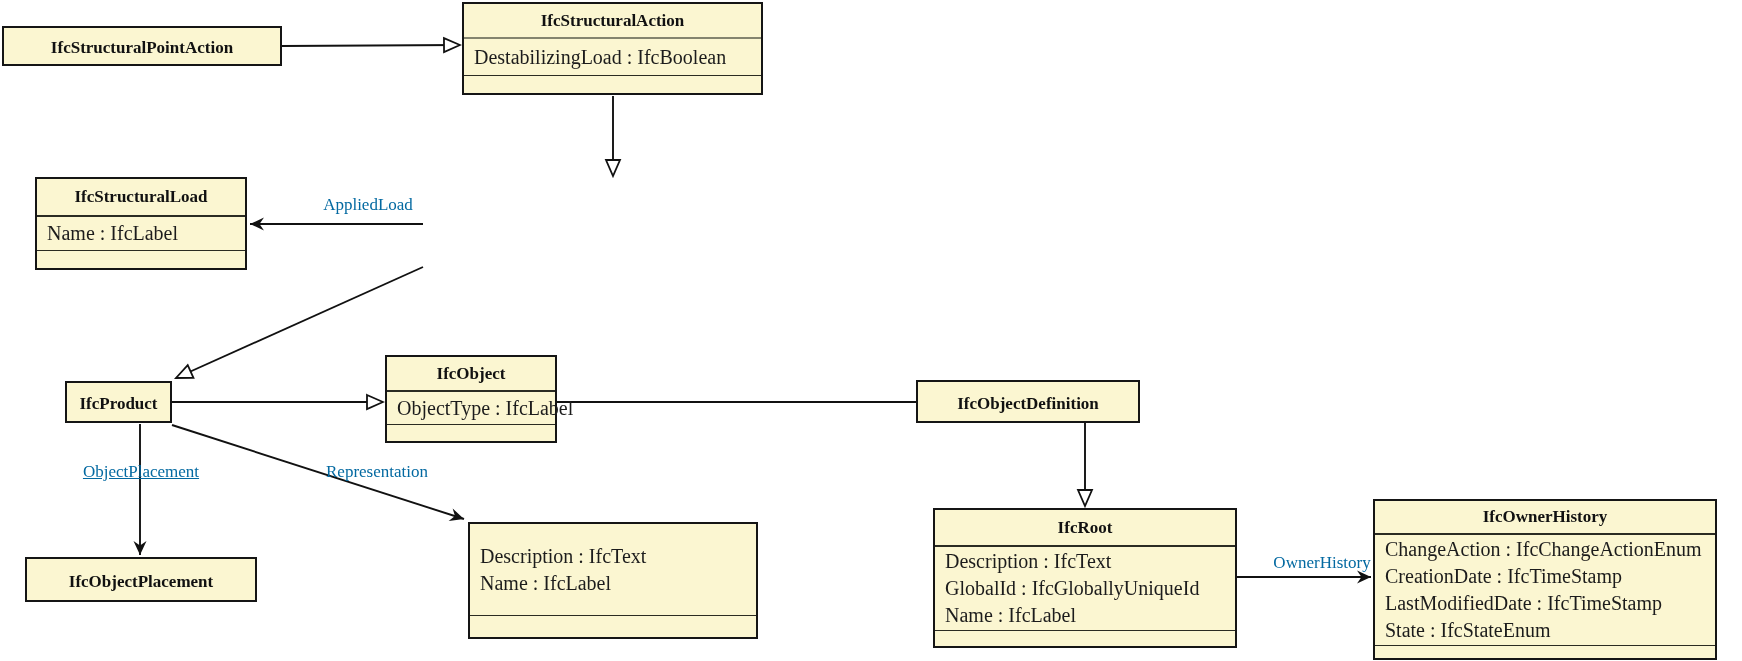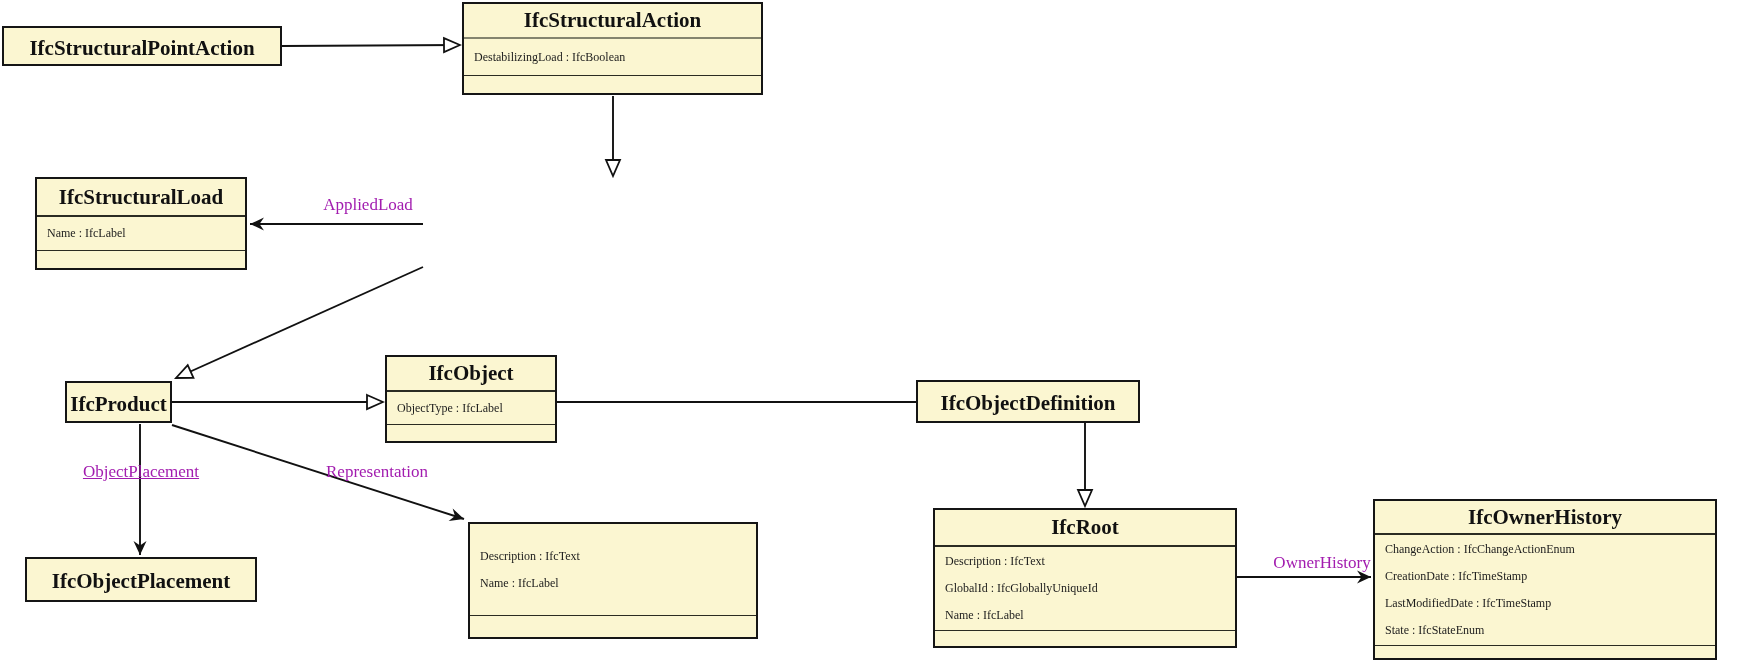--- a/index.html
+++ b/index.html
@@ -18,49 +18,49 @@
     background:#fbf6d1;
     border:2px solid #151515;
   }
   .uml-title {
     box-sizing:border-box;
     flex:0 0 auto;
     display:flex;
     align-items:center;
     justify-content:center;
     font-weight:bold;
-    font-size:21px;
+    font-size:17px;
     color:#111;
     text-align:center;
     white-space:nowrap;
   }
   .uml-class.multi .uml-title { border-bottom:2px solid #2b2b22; }
   .uml-class.muted-sep .uml-title { border-bottom:2px solid #84846e; }
   .uml-attrs {
     box-sizing:border-box;
     flex:1 1 auto;
     display:flex;
     flex-direction:column;
     justify-content:center;
     padding:1px 10px;
-    font-size:12px;
+    font-size:20px;
     line-height:27px;
     color:#1c1c1c;
     white-space:nowrap;
   }
   .uml-empty {
     box-sizing:border-box;
     flex:0 0 auto;
     border-top:1.5px solid #2b2b22;
   }
   .edge-label {
     position:absolute;
     transform:translate(-50%,-50%);
     font-size:17px;
-    color:#a21caf;
+    color:#0369a1;
     white-space:nowrap;
   }
   svg.edges { position:absolute; left:0; top:0; z-index:0; }
   .uml-class { z-index:1; }
   .edge-label { z-index:2; }
 </style>
 </head>
 <body>
 
 <div id="canvas">

